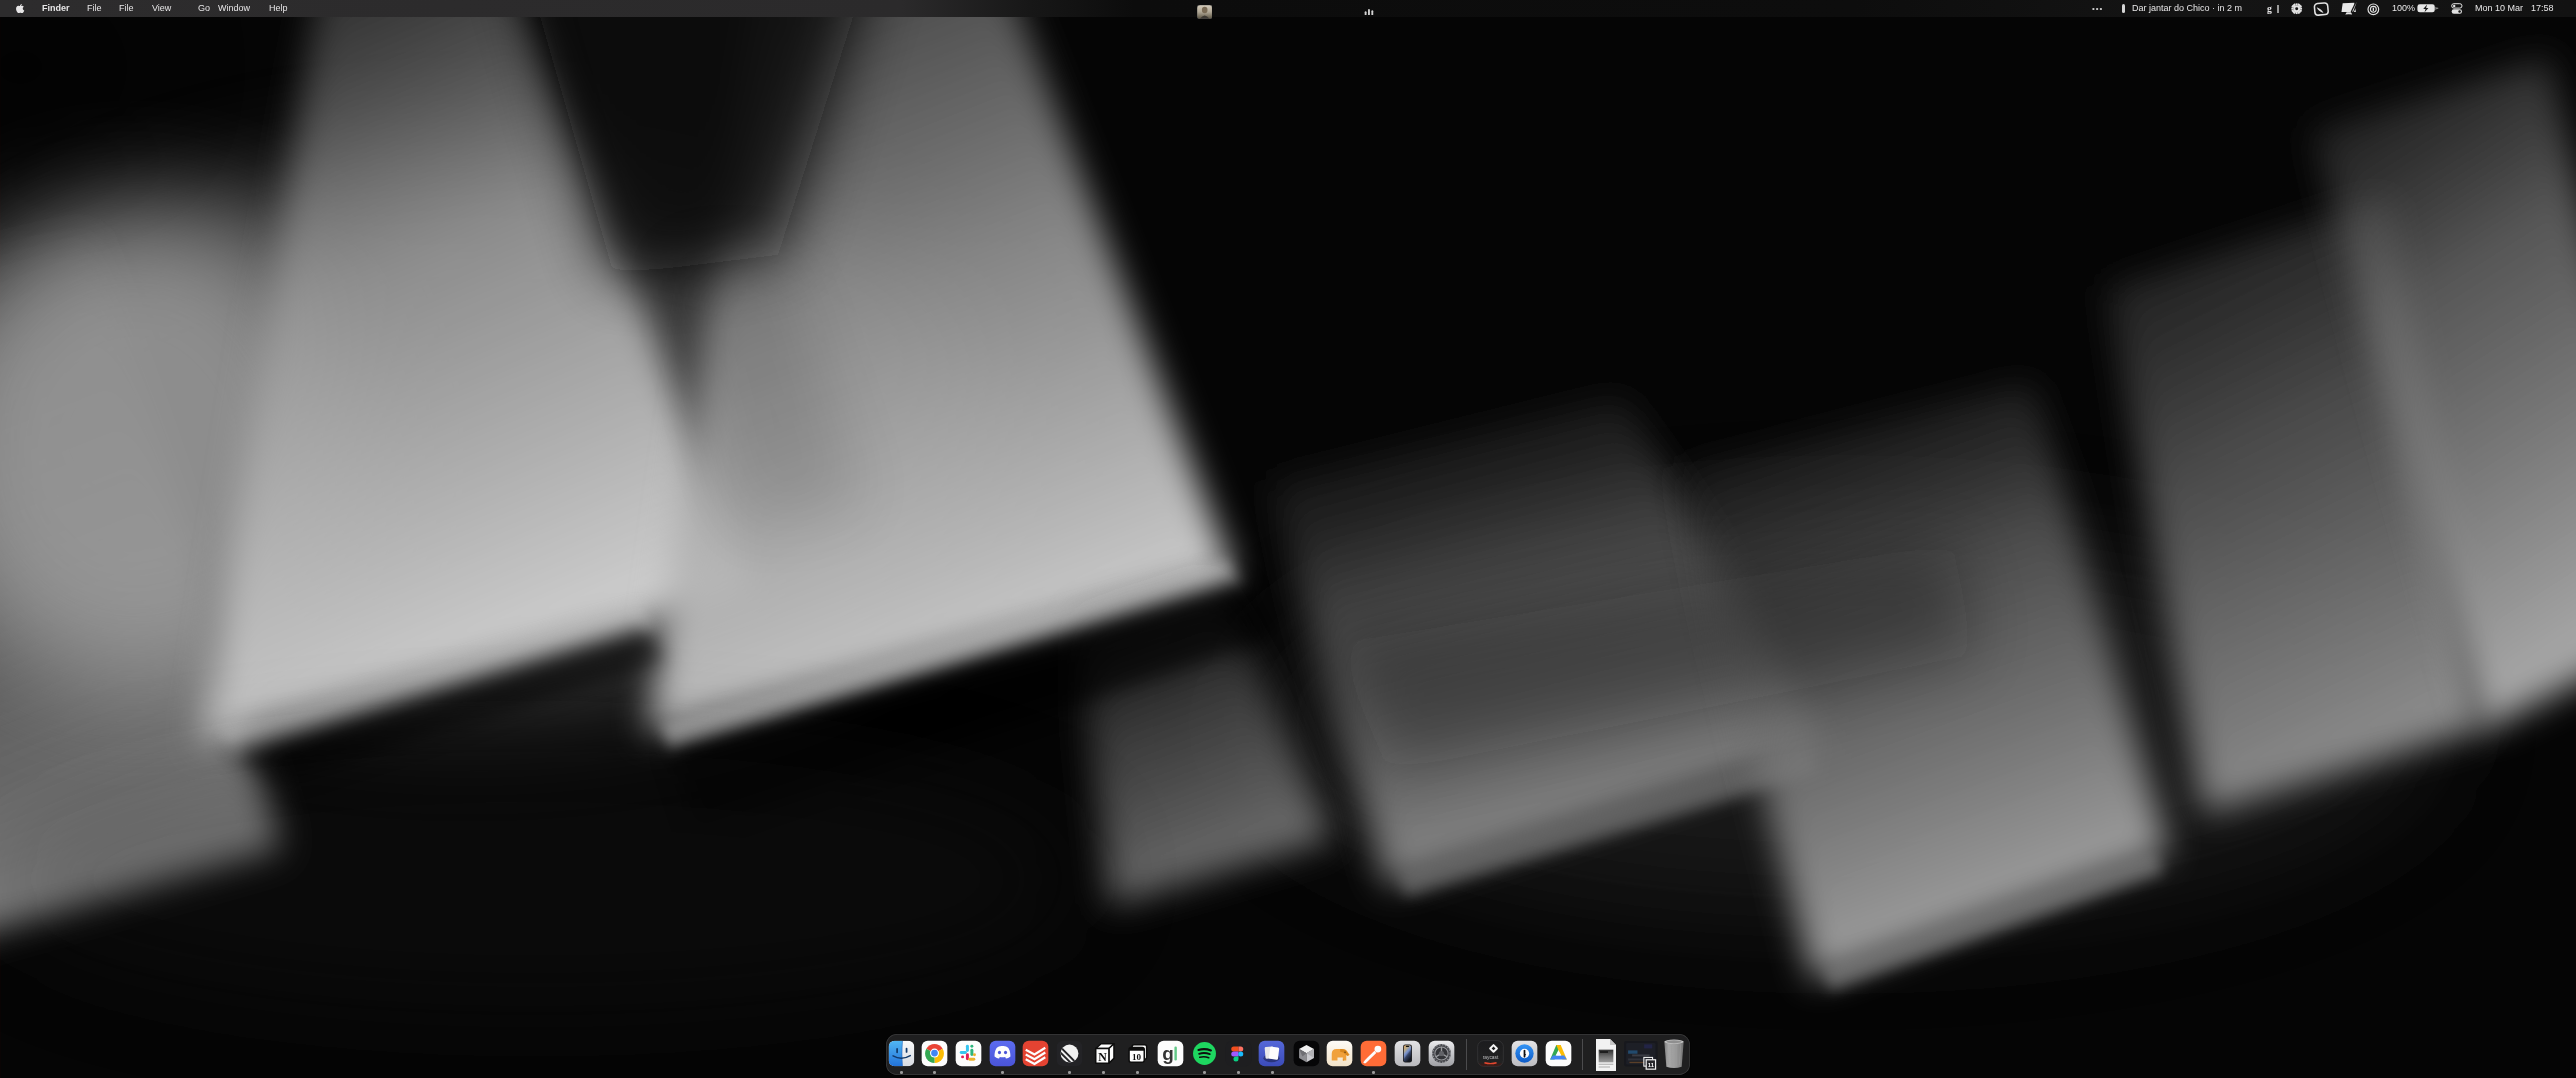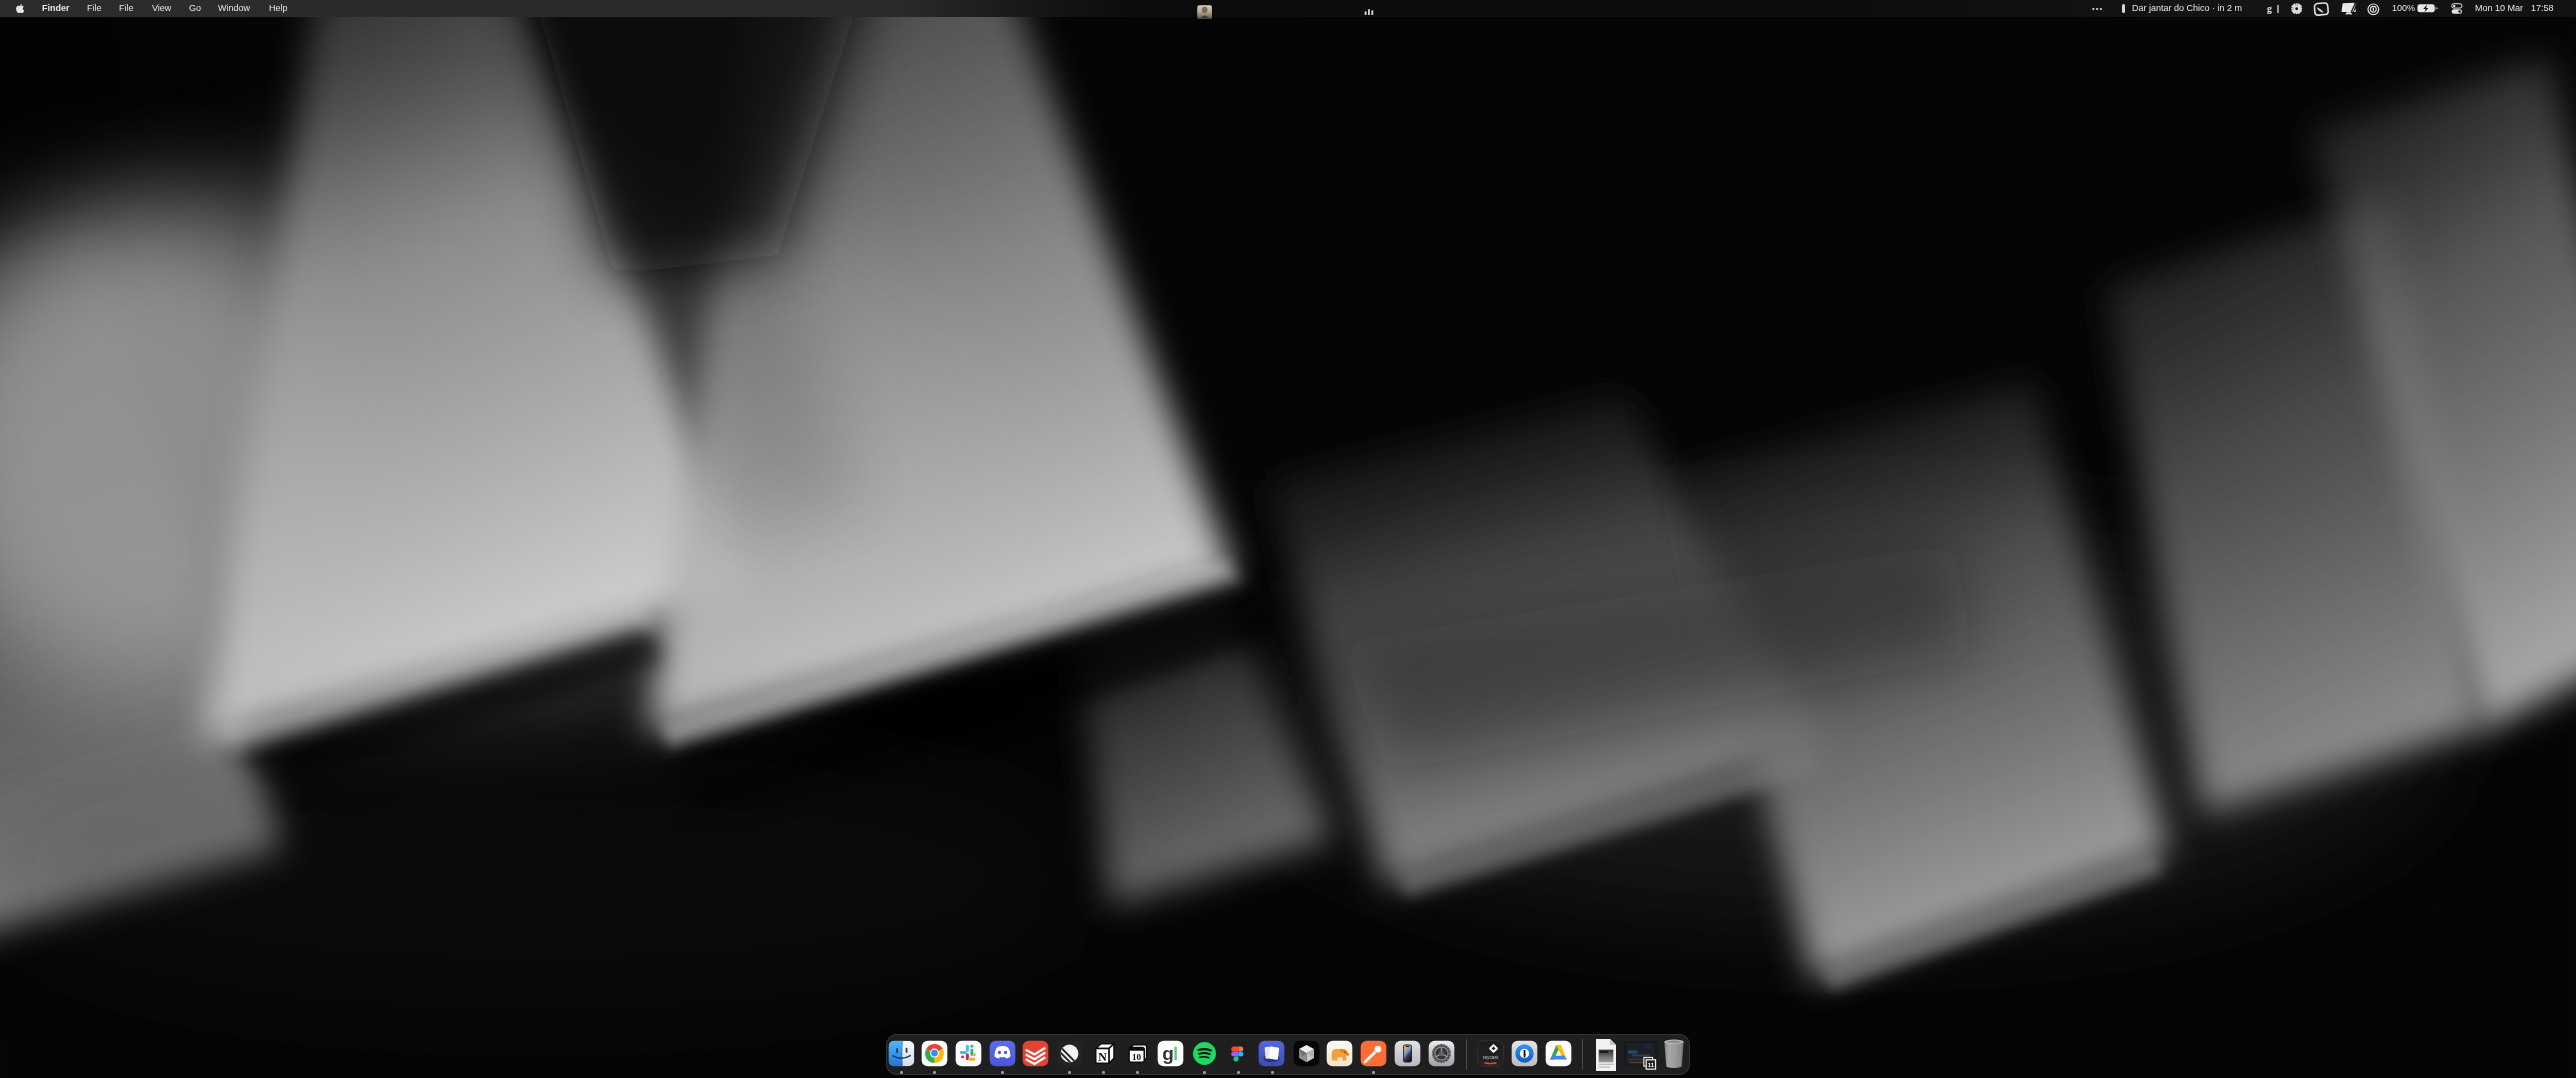--- a/index.html
+++ b/index.html
@@ -116,21 +116,21 @@
  <ellipse cx="800" cy="1310" rx="820" ry="190" fill="#1f1f1f" opacity="0.25" filter="url(#b80)"></ellipse>
  <polygon points="1990,960 2910,810 2945,975 2070,1150" fill="#0b0b0b" opacity="0.32" filter="url(#b45)"></polygon>
 
  <ellipse cx="30" cy="100" rx="175" ry="120" fill="#000000" opacity="0.5" filter="url(#b80)"></ellipse>
 </svg>
 <div id="menubar"></div>
 <div class="mtxt bold" style="left:42px;">Finder</div>
 <div class="mtxt" style="left:87px;">File</div>
 <div class="mtxt" style="left:119px;">File</div>
 <div class="mtxt" style="left:152px;text-align:center;">View</div>
-<div class="mtxt" style="left:189px;">Go</div>
+<div class="mtxt" style="left:198px;">Go</div>
 <div class="mtxt" style="left:218px;">Window</div>
 <div class="mtxt" style="left:269px;">Help</div>
 <svg class="abs" style="left:14.8px;top:4px" width="10.7" height="9.4" viewBox="0 0 16 14">
   <path fill="#e7e6e7" d="M10.7,2.1c0.6-0.75,1.05-1.8,0.9-2.1c-0.9,0.05-1.95,0.6-2.55,1.35C8.5,2,8.05,3.05,8.2,4.05C9.2,4.1,10.1,2.85,10.7,2.1z M12.9,7.45c0-2.05,1.7-3.05,1.75-3.1c-0.95-1.4-2.45-1.6-2.95-1.6c-1.25-0.15-2.45,0.75-3.1,0.75c-0.65,0-1.65-0.75-2.7-0.7C4.5,2.85,3.2,3.6,2.5,4.85c-1.5,2.55-0.4,6.35,1.05,8.4c0.7,1,1.55,2.15,2.65,2.1c1.05-0.05,1.45-0.7,2.75-0.7c1.3,0,1.65,0.7,2.75,0.65c1.15,0,1.85-1,2.55-2.05c0.8-1.15,1.15-2.3,1.15-2.35C15.4,10.85,12.9,9.9,12.9,7.45z" transform="scale(0.9)"></path>
 </svg>
 
 <svg class="abs" style="left:1197px;top:5.4px" width="15.4" height="14" viewBox="0 0 23 21">
  <defs>
         <linearGradient id="avg" x1="0" y1="0" x2="0" y2="1">
           <stop offset="0" stop-color="#d6cdbc"></stop>

